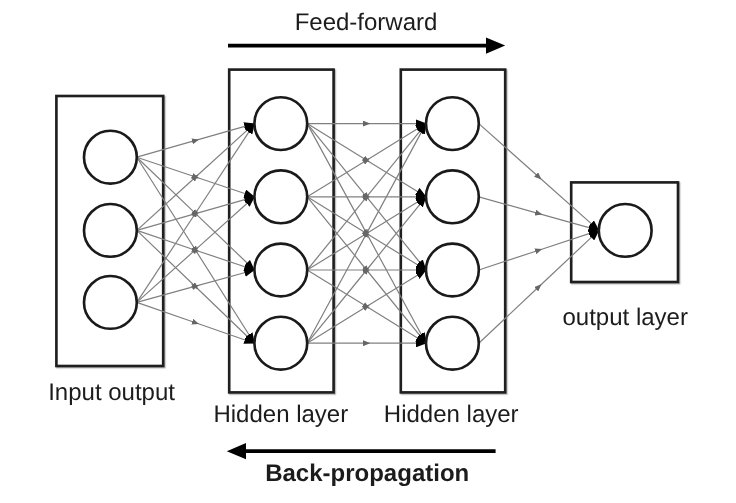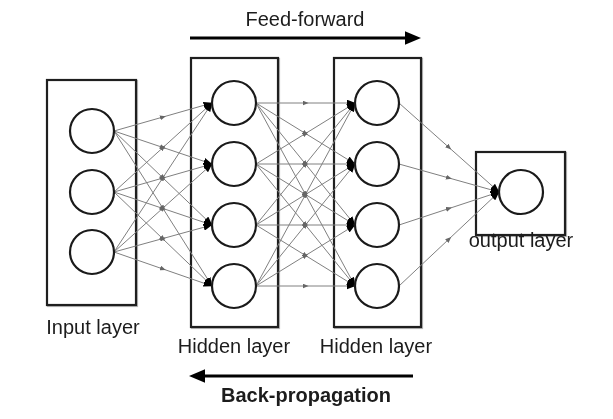--- a/index.html
+++ b/index.html
@@ -91,17 +91,17 @@
       <circle cx="521" cy="192" r="22" fill="#ffffff" stroke="#1a1a1a" stroke-width="2.2"></circle>
       <line x1="190" y1="38" x2="405" y2="38" stroke="#000000" stroke-width="3.2"></line>
       <polygon points="421,38 405,31.2 405,44.8" fill="#000000"></polygon>
       <line x1="413" y1="376" x2="205" y2="376" stroke="#000000" stroke-width="3.2"></line>
       <polygon points="189,376 205,369.2 205,382.8" fill="#000000"></polygon>
     </svg>
 
   <div class="lbl" style="left: 305px; top: 8px;">Feed-forward</div>
   <div class="lbl" style="left: 306px; top: 384px; font-weight: bold;">Back-propagation</div>
 
-  <div class="lbl" style="left: 93px; top: 316px;">Input layer</div>
+  <div class="lbl" style="left: 93px; top: 316px;">Input output</div>
   <div class="lbl" style="left: 234px; top: 335px;">Hidden layer</div>
   <div class="lbl" style="left: 376px; top: 335px;">Hidden layer</div>
-  <div class="lbl" style="left: 521px; top: 229px; text-align: center;">output layer</div>
+  <div class="lbl" style="left: 521px; top: 254px; text-align: center;">output layer</div>
 </div>
 
 </body></html>

